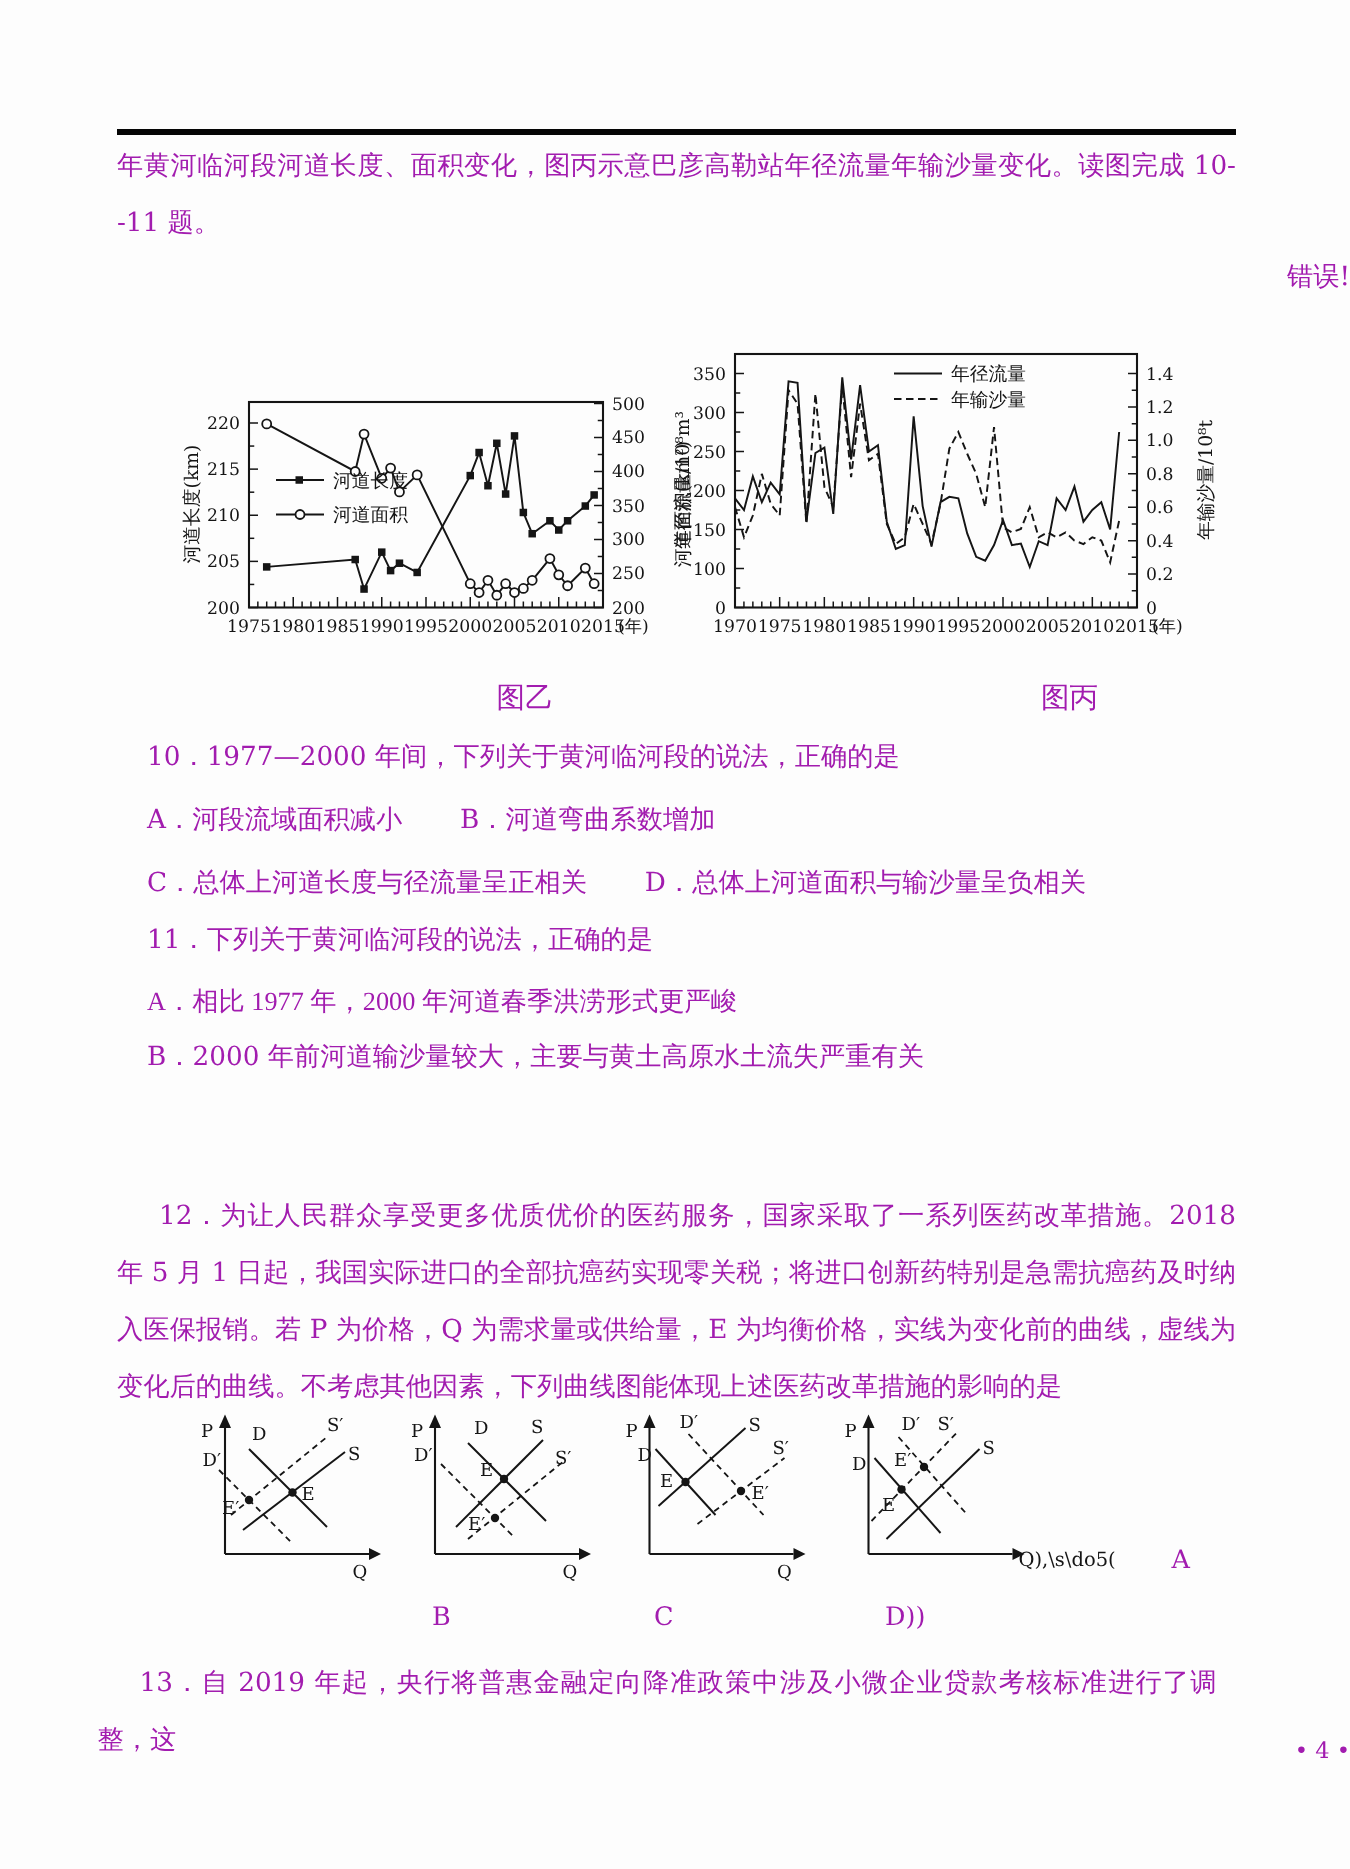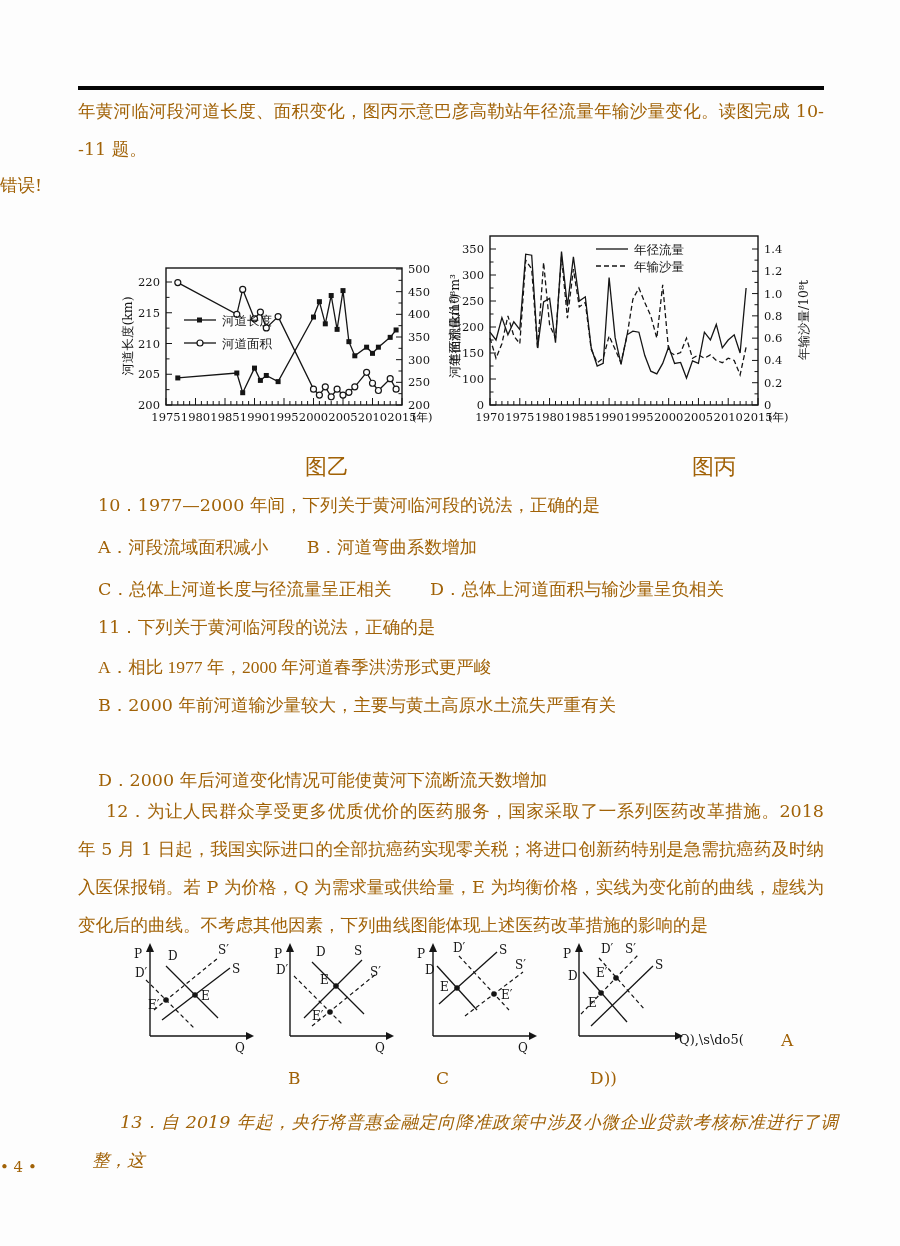--- a/index.html
+++ b/index.html
@@ -1,26 +1,26 @@
 <!DOCTYPE html>
 <html><head>
 <meta charset="utf-8">
 <style>
   html,body{margin:0;padding:0;background:#e9e9e9;}
   .page{
     position:relative;width:900px;height:1246px;margin:0 auto;
-    background:#fdfdfd;color:#a16207;
+    background:#fdfdfd;color:#a21caf;
     font-family:"DejaVu Serif","Liberation Serif",serif;
     overflow:hidden;
   }
   .abs{position:absolute;}
   .body-text{font-size:17.5px;line-height:38px;text-align:justify;}
-  .center-text{text-align:left;}
+  .center-text{text-align:right;}
   .rule{background:#050505;height:4px;}
-  .caption{font-size:22px;}
+  .caption{font-size:19px;}
   .opt-b{margin-left:2.2em;}
   .stem{padding-left:20px;}
   .indent2{text-indent:28px;}
   svg text{fill:#151515;}
   .ctick{font-size:11.5px;font-family:"DejaVu Serif","Liberation Serif",serif;}
   .caxis{font-size:12.5px;font-family:"DejaVu Serif","Liberation Serif",serif;}
   .dlabel{font-size:12px;font-family:"DejaVu Serif","Liberation Serif",serif;}
   .artifact{font-size:13px;font-family:"DejaVu Serif","Liberation Serif",serif;}
   .answer-letter{font-size:17px;}
 </style>
@@ -305,34 +305,33 @@
         <g>
           <line x1="150" y1="27" x2="182" y2="27" stroke="#151515" stroke-width="1.3"></line>
           <text x="188" y="31.5" text-anchor="start" class="caxis">年径流量</text>
           <line x1="150" y1="44" x2="182" y2="44" stroke="#151515" stroke-width="1.3" stroke-dasharray="5,3"></line>
           <text x="188" y="48.5" text-anchor="start" class="caxis">年输沙量</text>
         </g>
       </svg>
   </div>
 
   <div class="abs caption center-text" style="left:305px;top:452px;width:64px;">图乙</div>
-  <div class="abs caption center-text" style="left:692px;top:452px;width:64px;">图丙</div>
+  <div class="abs caption center-text" style="left:668px;top:452px;width:64px;">图丙</div>
 
   <div class="abs body-text stem" style="left:78px;top:486px;width:746px;">10．1977—2000 年间，下列关于黄河临河段的说法，正确的是</div>
   <div class="abs body-text stem" style="left:78px;top:570px;width:746px;">
     <span>C．总体上河道长度与径流量呈正相关</span><span class="opt-b">D．总体上河道面积与输沙量呈负相关</span>
   </div>
   <div class="abs body-text stem" style="left:78px;top:528px;width:746px;">
     <span>A．河段流域面积减小</span><span class="opt-b">B．河道弯曲系数增加</span>
   </div>
 
   <div class="abs body-text stem" style="left:78px;top:608px;width:746px;">11．下列关于黄河临河段的说法，正确的是</div>
   <div class="abs body-text stem" style="left:78px;top:648px;width:746px;font-family:Liberation Serif, serif;">A．相比 1977 年，2000 年河道春季洪涝形式更严峻</div>
   <div class="abs body-text stem" style="left:78px;top:686px;width:746px;">B．2000 年前河道输沙量较大，主要与黄土高原水土流失严重有关</div>
-  <div class="abs body-text stem" style="left:78px;top:761px;width:746px;">D．2000 年后河道变化情况可能使黄河下流断流天数增加</div>
 
   <div class="abs body-text indent2" style="left:78px;top:792px;width:746px;">12．为让人民群众享受更多优质优价的医药服务，国家采取了一系列医药改革措施。2018 年 5 月 1 日起，我国实际进口的全部抗癌药实现零关税；将进口创新药特别是急需抗癌药及时纳入医保报销。若 P 为价格，Q 为需求量或供给量，E 为均衡价格，实线为变化前的曲线，虚线为变化后的曲线。不考虑其他因素，下列曲线图能体现上述医药改革措施的影响的是</div>
 
   <div class="abs" style="left:78px;top:940px;width:746px;height:125px;">
 
     <svg class="abs" style="left:52px;top:0;" width="128" height="122">
       <line x1="20" y1="96" x2="20" y2="8" stroke="#151515" stroke-width="1.4"></line>
       <polygon points="16,12 20,3 24,12" fill="#151515"></polygon>
       <line x1="20" y1="96" x2="116" y2="96" stroke="#151515" stroke-width="1.4"></line>
       <polygon points="116,92 124,96 116,100" fill="#151515"></polygon>
@@ -415,17 +414,17 @@
       <text class="dlabel" x="29" y="67">E</text>
     </svg>
 
     <span class="abs answer-letter" style="left:703px;top:90px;">A</span>
   </div>
 
   <div class="abs answer-letter" style="left:288px;top:1068px;">B</div>
   <div class="abs answer-letter" style="left:436px;top:1068px;">C</div>
   <div class="abs answer-letter" style="left:590px;top:1068px;">D))</div>
 
-  <div class="abs body-text indent2" style="left:92px;top:1103px;width:746px;font-style:italic;">13．自 2019 年起，央行将普惠金融定向降准政策中涉及小微企业贷款考核标准进行了调整，这</div>
+  <div class="abs body-text indent2" style="left:65px;top:1103px;width:746px;">13．自 2019 年起，央行将普惠金融定向降准政策中涉及小微企业贷款考核标准进行了调整，这</div>
 
   <div class="abs center-text" style="left:0;top:1158px;width:900px;font-size:15px;">• 4 •</div>
 
 </div>
 
 </body></html>

